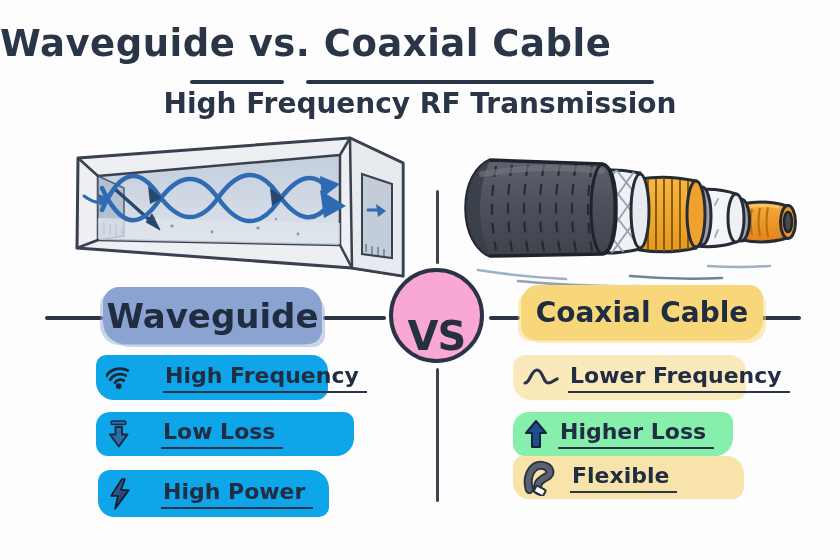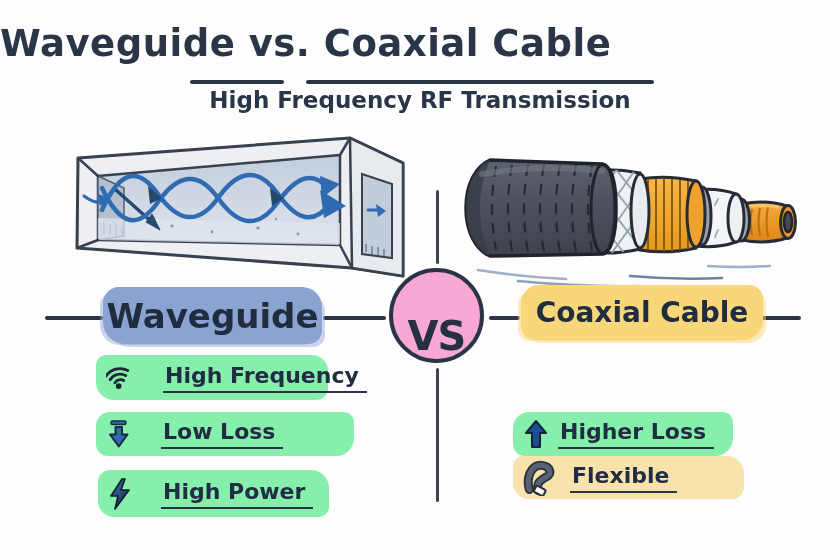--- a/index.html
+++ b/index.html
@@ -7,21 +7,21 @@
     position:relative;width:840px;height:560px;overflow:hidden;
     background:#fdfdfe;font-family:"DejaVu Sans",sans-serif;color:#2a3547;
   }
   
   .title{position:absolute;left:0;right:0;top:22px;text-align:left;
     font-size:37px;font-weight:700;letter-spacing:.5px;color:#2a3547;}
   .title-underline{position:absolute;height:3.5px;background:#2a3547;border-radius:2px;top:80px;}
   .tu1{left:190px;width:94px;}
   .tu2{left:306px;width:348px;}
   .subtitle{position:absolute;left:0;right:0;top:87px;text-align:center;
-    font-size:23px;font-weight:600;color:#2a3547;}
+    font-size:28px;font-weight:600;color:#2a3547;}
   
   .vline{position:absolute;left:436px;width:3px;background:#3c4453;border-radius:2px;}
   .vl-top{top:190px;height:74px;}
   .vl-bottom{top:368px;height:134px;}
   .vs-circle{position:absolute;left:389px;top:268px;width:95px;height:95px;border-radius:50%;
     background:#f9a8d4;border:4px solid #2b3445;box-sizing:border-box;
     display:flex;align-items:flex-end;justify-content:center;
     font-size:40px;font-weight:700;color:#26303f;letter-spacing:-1px;}
   
   .hline{position:absolute;top:316px;height:3.5px;background:#2c3547;border-radius:2px;}
@@ -36,21 +36,21 @@
     border-radius:16px 20px 14px 22px;font-size:34px;
     box-shadow:-5px 3px 0 -2px rgba(139,163,209,.45),5px 5px 0 -2px rgba(139,163,209,.45);}
   .badge-cx{left:521px;top:285px;width:242px;height:55px;background:#f8d77a;
     border-radius:18px 14px 20px 14px;font-size:28px;
     box-shadow:-5px 3px 0 -2px rgba(248,215,122,.5),5px 5px 0 -2px rgba(248,215,122,.5);}
   
   .row{position:absolute;display:flex;align-items:center;gap:9px;
     padding-left:10px;box-sizing:border-box;}
   .row .lbl{font-size:22px;font-weight:600;color:#212d42;
     border-bottom:2.5px solid #2b3547;padding:0 8px 3px 2px;white-space:nowrap;}
-  .row-l{background:#86efac;gap:29px;}
+  .row-l{background:#0ea5e9;gap:29px;}
   .row-r{background:#f9e6ac;}
   .rl1{left:96px;top:355px;width:232px;height:45px;border-radius:10px 16px 12px 18px;}
   .rl2{left:96px;top:412px;width:258px;height:44px;border-radius:14px 10px 18px 12px;}
   .rl3{left:98px;top:470px;width:231px;height:47px;border-radius:12px 18px 10px 16px;}
   .rr1{left:513px;top:355px;width:233px;height:45px;border-radius:12px 16px 10px 18px;background:#f9e9bb;}
   .rr2{left:513px;top:412px;width:220px;height:44px;border-radius:16px 10px 18px 12px;background:#86efac;}
   .rr3{left:513px;top:456px;width:231px;height:43px;border-radius:10px 18px 12px 16px;background:#f8e4aa;}
   .icn{flex:0 0 auto;display:block;}
   
   .illus{position:absolute;}
@@ -265,20 +265,26 @@
           <linearGradient id="gBolt" x1="0" y1="0" x2="1" y2="1">
         <stop offset="0" stop-color="#3a75b5"></stop>
             <stop offset="1" stop-color="#17263c"></stop>
           </linearGradient>
         </defs>
       <path d="M14,1 L3,18 h7 L7,31 L21,12 h-8 L17,1 Z" fill="url(#gBolt)" stroke="#10182a" stroke-width="1.6" stroke-linejoin="round"></path>
     </svg>
     <span class="lbl">High Power</span>
   </div>
 
+  <div class="row row-r rr1">
+    <svg class="icn" width="36" height="24" viewBox="0 0 36 24">
+      <path d="M2,17 C7,17 8,4 14,4 C20,4 20,17 25,17 C29,17 31,14 34,13" fill="none" stroke="#2b3547" stroke-width="3.2" stroke-linecap="round"></path>
+    </svg>
+    <span class="lbl">Lower Frequency</span>
+  </div>
   <div class="row row-r rr2">
     <svg class="icn" width="26" height="30" viewBox="0 0 24 30">
       <path d="M12,2 L22,14 h-6 v14 h-8 V14 H2 Z" fill="#1d4e8d" stroke="#13233c" stroke-width="2" stroke-linejoin="round"></path>
     </svg>
     <span class="lbl">Higher Loss</span>
   </div>
   <div class="row row-r rr3">
     <svg class="icn" width="38" height="36" viewBox="0 0 36 34">
       <path d="M6,28 C2,14 10,4 18,5 C26,6 28,13 22,16 C15,20 12,23 15,29" fill="none" stroke="#2b3240" stroke-width="8.5" stroke-linecap="round"></path>
       <path d="M6,28 C2,14 10,4 18,5 C26,6 28,13 22,16 C15,20 12,23 15,29" fill="none" stroke="#5a6170" stroke-width="5" stroke-linecap="round"></path>

